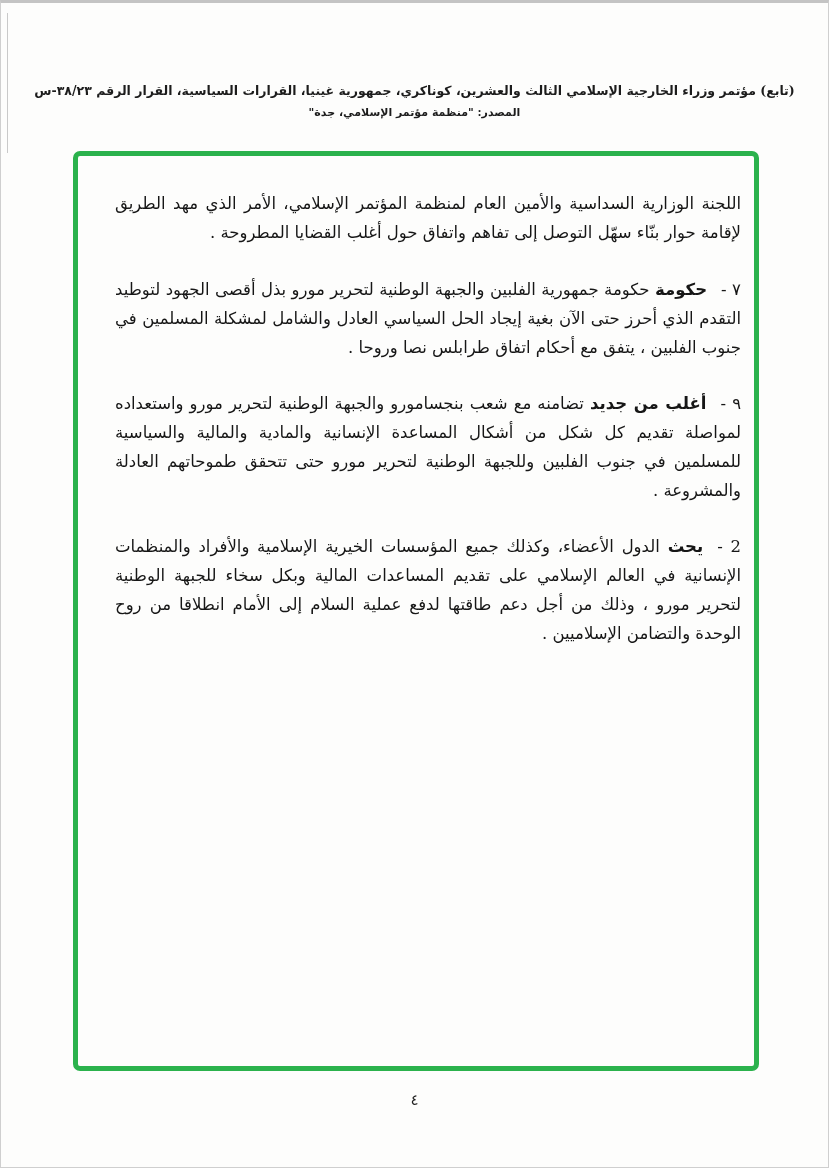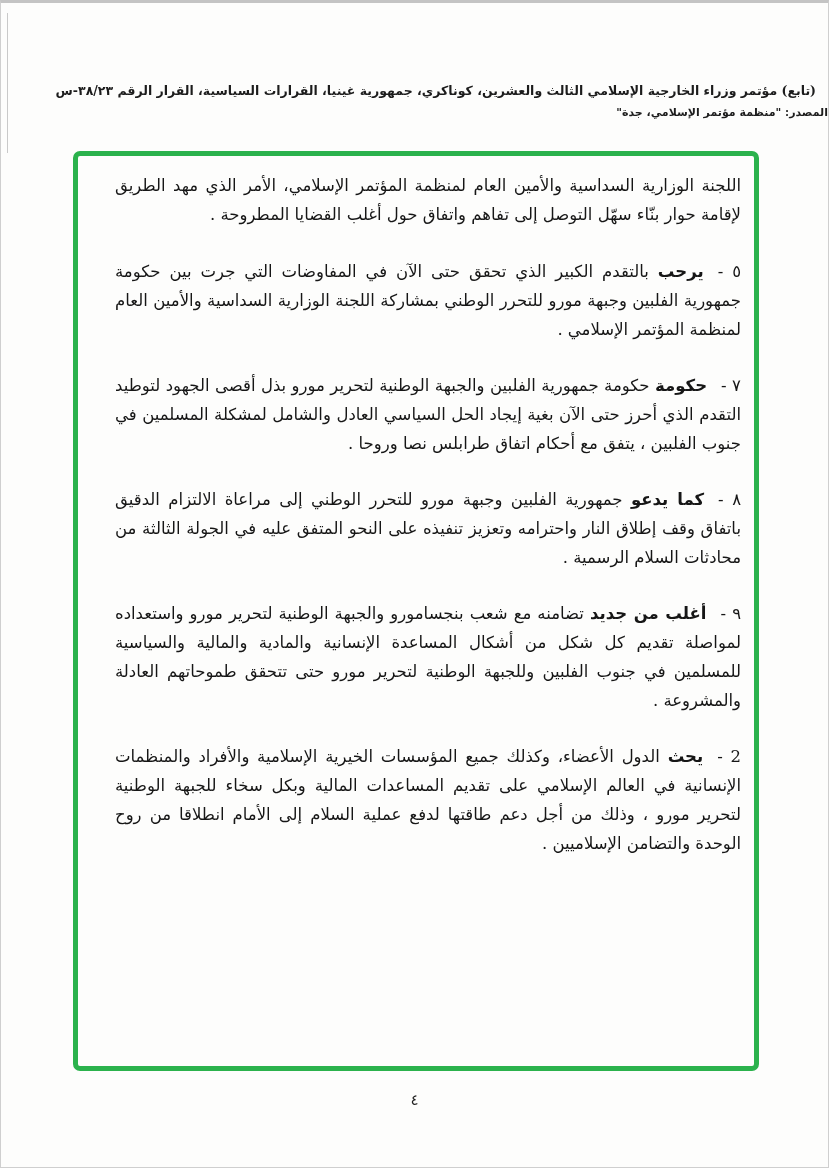--- a/index.html
+++ b/index.html
@@ -14,36 +14,36 @@
     background: #fdfdfc;
     border: 1px solid #cfcfcf;
     border-top: 3px solid #c4c4c4;
   }
   .scan-edge-left {
     position: absolute; left: 6px; top: 10px; height: 140px; width: 1px;
     background: #c9c9c9;
   }
   .header-block {
     position: absolute; top: 78px; left: 0; right: 0;
-    direction: rtl; text-align: right;
+    direction: rtl; text-align: center;
     font-weight: bold; color: #1c1c1c;
   }
   .header-line { font-size: 12.5px; line-height: 20px; padding: 0 12px; }
   .source-line { font-size: 11px; line-height: 18px; margin-top: 3px; }
   .highlight-box {
     position: absolute; left: 72px; top: 148px;
     width: 686px; height: 920px;
     border: 5px solid #2BB24C;
     border-radius: 7px;
     background: transparent;
   }
   .content {
     position: absolute; left: 72px; top: 148px;
     width: 686px; height: 920px;
-    padding: 20px 18px 16px 42px;
+    padding: 38px 18px 16px 42px;
     direction: rtl;
     text-align: justify;
     font-size: 16.5px; line-height: 29px;
     color: #161616;
   }
   .intro-paragraph { margin-bottom: 28px; }
   .resolution-item { margin-bottom: 27px; }
   .resolution-item:last-child { margin-bottom: 0; }
   .item-marker { margin-left: 14px; white-space: nowrap; }
   .item-lead { font-weight: bold; }
@@ -63,26 +63,24 @@
     <div class="header-line">(تابع) مؤتمر وزراء الخارجية الإسلامي الثالث والعشرين، كوناكري، جمهورية غينيا، القرارات السياسية، القرار الرقم ٣٨/٢٣-س</div>
     <div class="source-line">المصدر:  "منظمة مؤتمر الإسلامي، جدة"</div>
   </div>
 
   <div class="highlight-box"></div>
 
   <div class="content">
 
     <p class="intro-paragraph">اللجنة الوزارية السداسية والأمين العام لمنظمة المؤتمر الإسلامي، الأمر الذي مهد الطريق لإقامة حوار بنّاء سهّل التوصل إلى تفاهم واتفاق حول أغلب القضايا المطروحة .</p>
 
-    <p class="resolution-item"><span class="item-marker">٥ -</span><span class="item-lead">يرحب</span> <span>بالتقدم الكبير الذي تحقق حتى الآن في المفاوضات التي جرت بين حكومة جمهورية الفلبين وجبهة مورو للتحرر الوطني بمشاركة اللجنة الوزارية السداسية والأمين العام لمنظمة المؤتمر الإسلامي .</span></p>
 
 
     <p class="resolution-item"><span class="item-marker">٧ -</span><span class="item-lead">حكومة</span> <span>حكومة جمهورية الفلبين والجبهة الوطنية لتحرير مورو بذل أقصى الجهود لتوطيد التقدم الذي أحرز حتى الآن بغية إيجاد الحل السياسي العادل والشامل لمشكلة المسلمين في جنوب الفلبين ، يتفق مع أحكام اتفاق طرابلس نصا وروحا .</span></p>
 
-    <p class="resolution-item"><span class="item-marker">٨ -</span><span class="item-lead">كما يدعو</span> <span>جمهورية الفلبين وجبهة مورو للتحرر الوطني إلى مراعاة الالتزام الدقيق باتفاق وقف إطلاق النار واحترامه وتعزيز تنفيذه على النحو المتفق عليه في الجولة الثالثة من محادثات السلام الرسمية .</span></p>
 
     <p class="resolution-item"><span class="item-marker">٩ -</span><span class="item-lead">أغلب من جديد</span> <span>تضامنه مع شعب بنجسامورو والجبهة الوطنية لتحرير مورو واستعداده لمواصلة تقديم كل شكل من أشكال المساعدة الإنسانية والمادية والمالية والسياسية للمسلمين في جنوب الفلبين وللجبهة الوطنية لتحرير مورو حتى تتحقق طموحاتهم العادلة والمشروعة .</span></p>
 
     <p class="resolution-item"><span class="item-marker">2 -</span><span class="item-lead">يحث</span> <span>الدول الأعضاء، وكذلك جميع المؤسسات الخيرية الإسلامية والأفراد والمنظمات الإنسانية في العالم الإسلامي على تقديم المساعدات المالية وبكل سخاء للجبهة الوطنية لتحرير مورو ، وذلك من أجل دعم طاقتها لدفع عملية السلام إلى الأمام انطلاقا من روح الوحدة والتضامن الإسلاميين .</span></p>
 
   </div>
 
   <div class="page-number">٤</div>
 
 </div>

